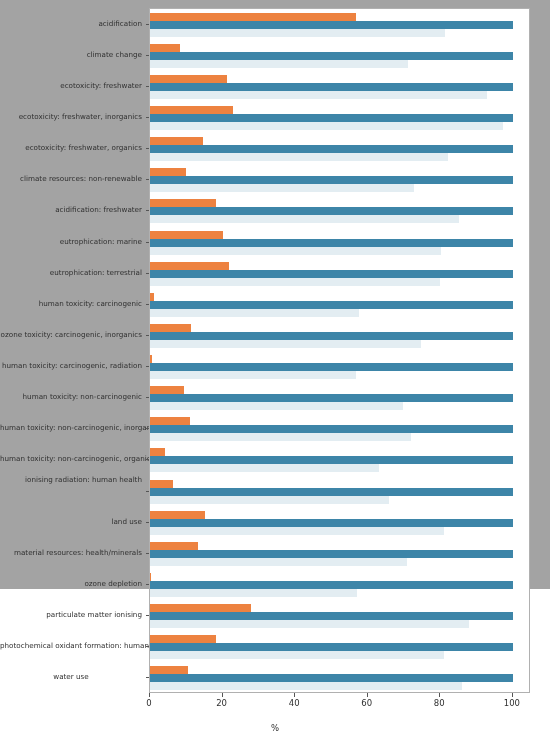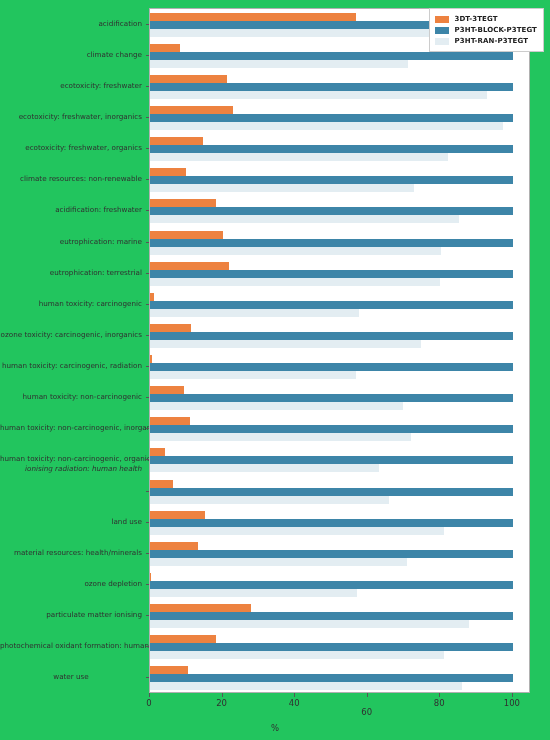--- a/index.html
+++ b/index.html
@@ -9,22 +9,22 @@
   }
   body {
     width: 550px;
     height: 740px;
     font-family: "DejaVu Sans", sans-serif;
     overflow: hidden;
   }
   #figure {
     position: relative;
     width: 550px;
-    height: 740px;
-    background: #22c55e;
+    height: 589px;
+    background: #a3a3a3;
   }
   
   #plot-area {
     position: absolute;
     left: 149px;
     top: 8px;
     width: 381px;
     height: 685px;
     border: 1px solid #b0b0b0;
     box-sizing: border-box;
@@ -141,21 +141,21 @@
       <div class="ytick-label" style="left: 0px; width: 142px; top: 174.25px;">climate resources: non-renewable</div>
       <div class="ytick-label" style="left: 0px; width: 142px; top: 205.386px;">acidification: freshwater</div>
       <div class="ytick-label" style="left: 0px; width: 142px; top: 236.523px;">eutrophication: marine</div>
       <div class="ytick-label" style="left: 0px; width: 142px; top: 267.659px;">eutrophication: terrestrial</div>
       <div class="ytick-label" style="left: 0px; width: 142px; top: 298.795px;">human toxicity: carcinogenic</div>
       <div class="ytick-label" style="left: 0px; width: 142px; top: 329.932px;">ozone toxicity: carcinogenic, inorganics</div>
       <div class="ytick-label" style="left: 0px; width: 142px; top: 361.068px;">human toxicity: carcinogenic, radiation</div>
       <div class="ytick-label" style="left: 0px; width: 142px; top: 392.205px;">human toxicity: non-carcinogenic</div>
       <div class="ytick-label" style="left: 0px; width: 142px; top: 423.341px;">human toxicity: non-carcinogenic, inorganics</div>
       <div class="ytick-label" style="left: 0px; width: 142px; top: 454.477px;">human toxicity: non-carcinogenic, organics</div>
-      <div class="ytick-label" style="left: 0px; width: 142px; top: 464px; font-style: italic;">ionising radiation: human health</div>
+      <div class="ytick-label" style="left: 0px; width: 142px; top: 475px;">ionising radiation: human health</div>
       <div class="ytick-label" style="left: 0px; width: 142px; top: 516.75px;">land use</div>
       <div class="ytick-label" style="left: 0px; width: 142px; top: 547.886px;">material resources: health/minerals</div>
       <div class="ytick-label" style="left: 0px; width: 142px; top: 579.023px;">ozone depletion</div>
       <div class="ytick-label" style="left: 0px; width: 142px; top: 610.159px;">particulate matter ionising</div>
       <div class="ytick-label" style="left: 0px; width: 142px; top: 641.295px;">photochemical oxidant formation: human health</div>
       <div class="ytick-label" style="left: 0px; width: 142px; top: 672.432px; text-align: center;">water use</div>
     </div>
   <div id="yaxis-ticks">
       <div class="ytick-mark" style="left: 145.5px; top: 23.5682px;"></div>
       <div class="ytick-mark" style="left: 145.5px; top: 54.7045px;"></div>
@@ -301,35 +301,21 @@
       <div class="xtick-mark" style="left: 221.571px; top: 693px;"></div>
       <div class="xtick-mark" style="left: 294.143px; top: 693px;"></div>
       <div class="xtick-mark" style="left: 366.714px; top: 693px;"></div>
       <div class="xtick-mark" style="left: 439.286px; top: 693px;"></div>
       <div class="xtick-mark" style="left: 511.857px; top: 693px;"></div>
     </div>
   <div id="xaxis-labels">
       <div class="xtick-label" style="left: 149px; top: 698px;">0</div>
       <div class="xtick-label" style="left: 221.571px; top: 698px;">20</div>
       <div class="xtick-label" style="left: 294.143px; top: 698px;">40</div>
-      <div class="xtick-label" style="left: 366.714px; top: 698px; margin-top: 9px;">60</div>
+      <div class="xtick-label" style="left: 366.714px; top: 698px;">60</div>
       <div class="xtick-label" style="left: 439.286px; top: 698px;">80</div>
       <div class="xtick-label" style="left: 511.857px; top: 698px;">100</div>
     </div>
 
   <div id="xaxis-title">%</div>
 
-  <div id="legend">
-      <div class="legend-row">
-        <span class="legend-swatch s0" style="background: rgb(237, 130, 64);"></span>
-        <span class="legend-text">3DT-3TEGT</span>
-      </div>
-      <div class="legend-row">
-        <span class="legend-swatch s1" style="background: rgb(61, 133, 168);"></span>
-        <span class="legend-text">P3HT-BLOCK-P3TEGT</span>
-      </div>
-      <div class="legend-row">
-        <span class="legend-swatch s2" style="background: rgb(227, 237, 242);"></span>
-        <span class="legend-text">P3HT-RAN-P3TEGT</span>
-      </div>
-    </div>
 
 </div>
 
 </body></html>

